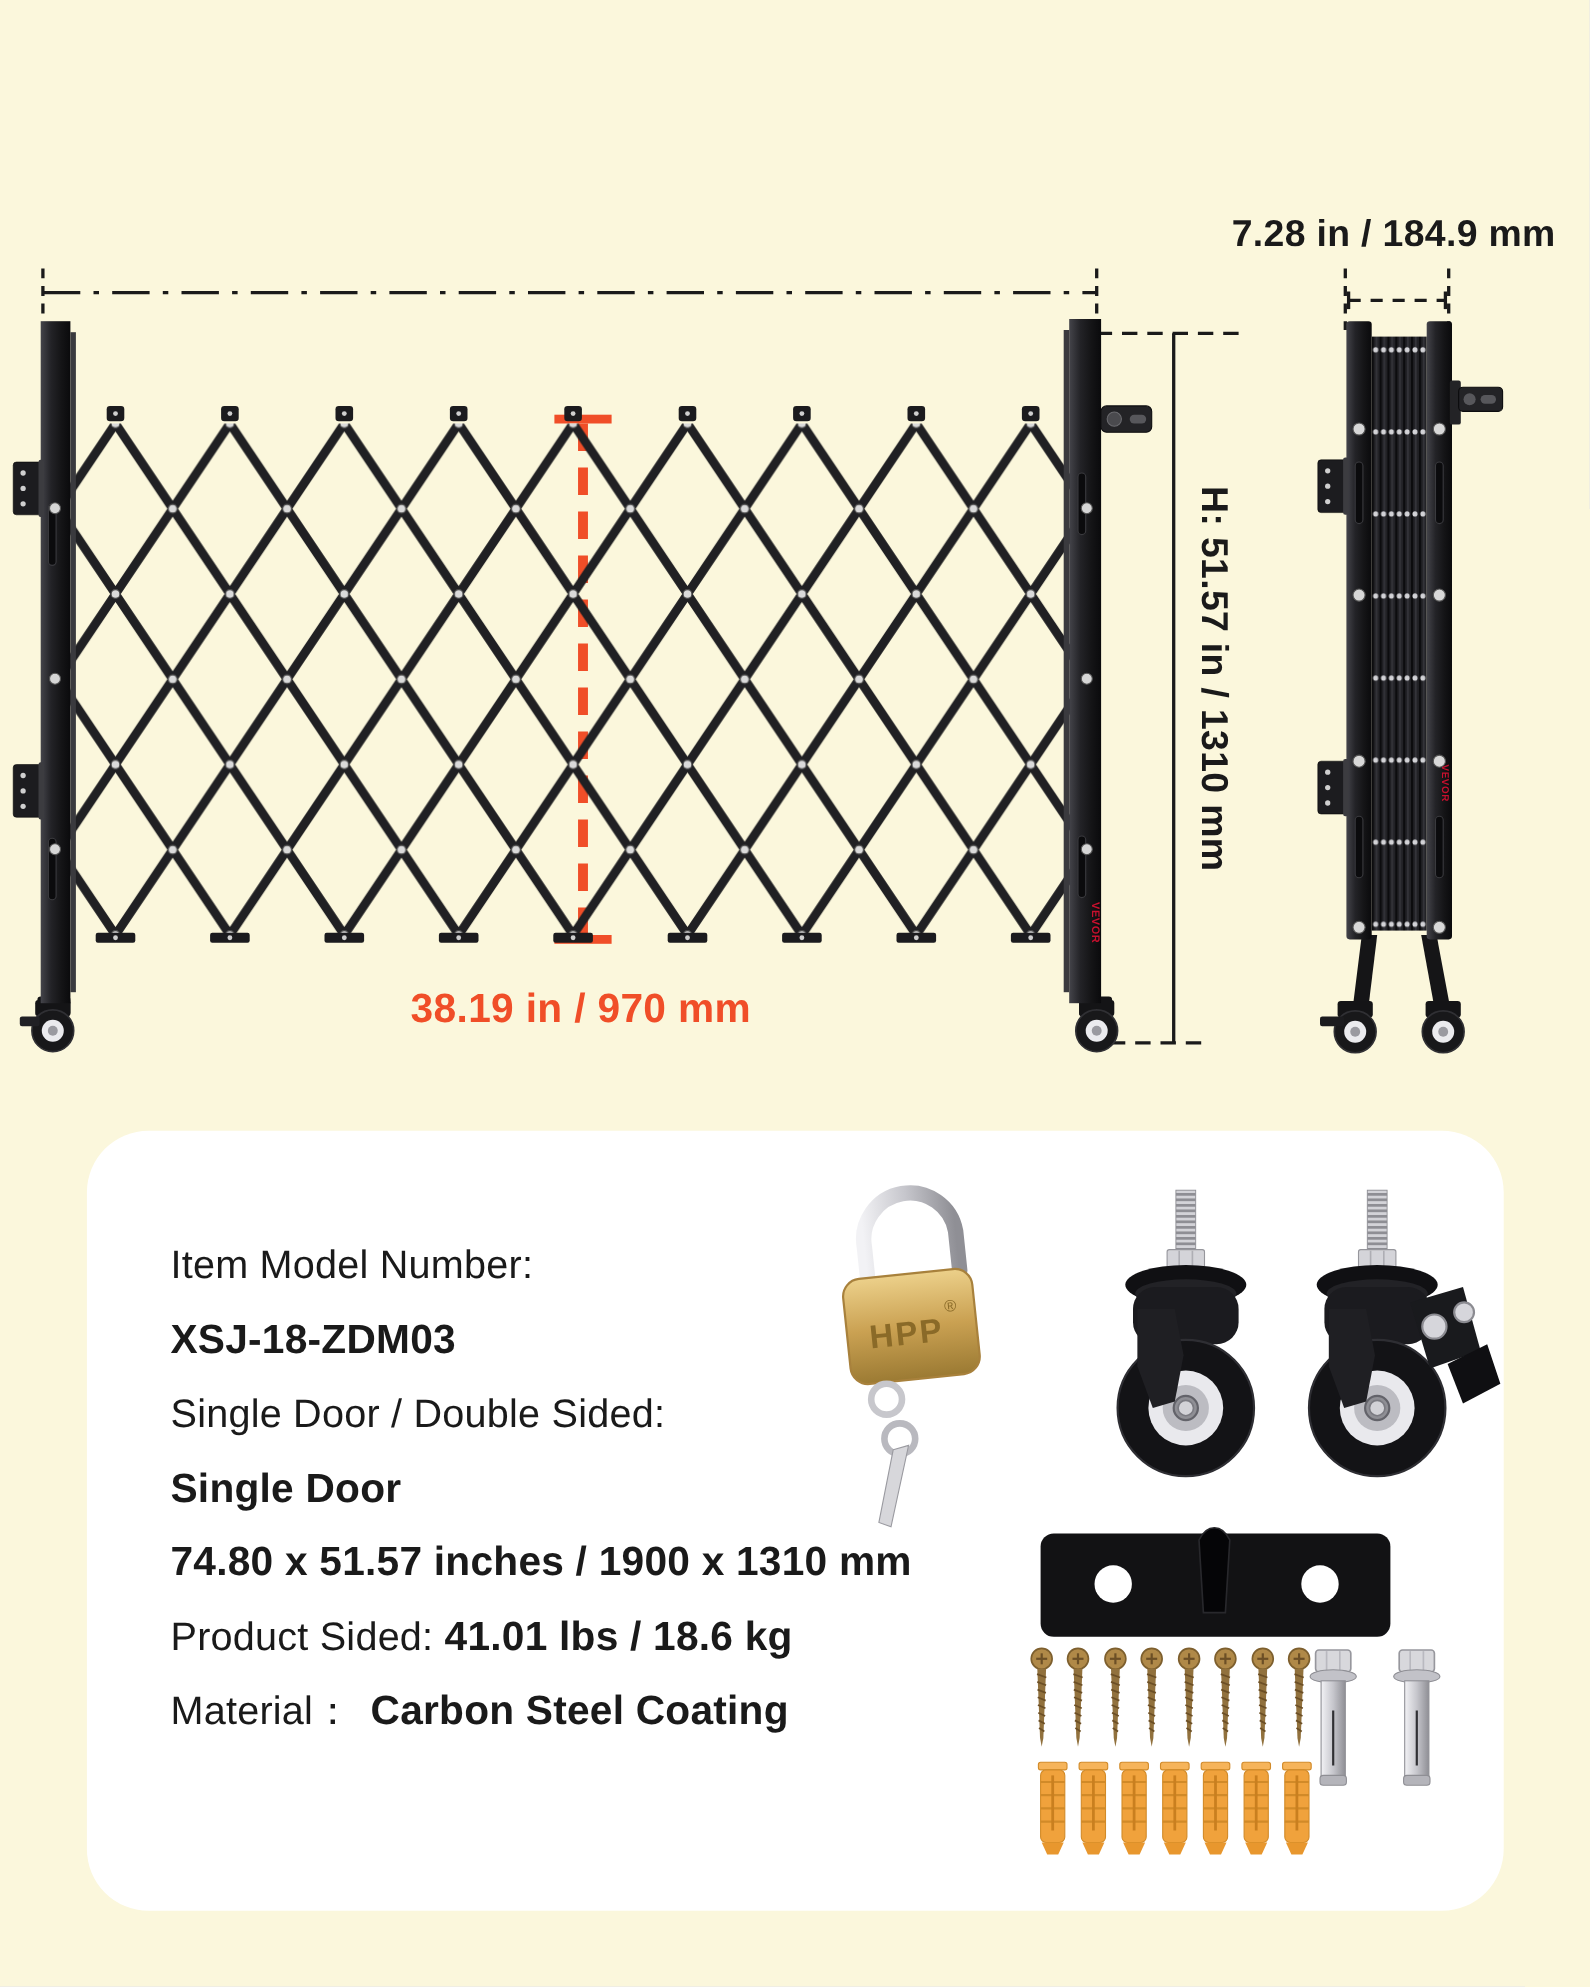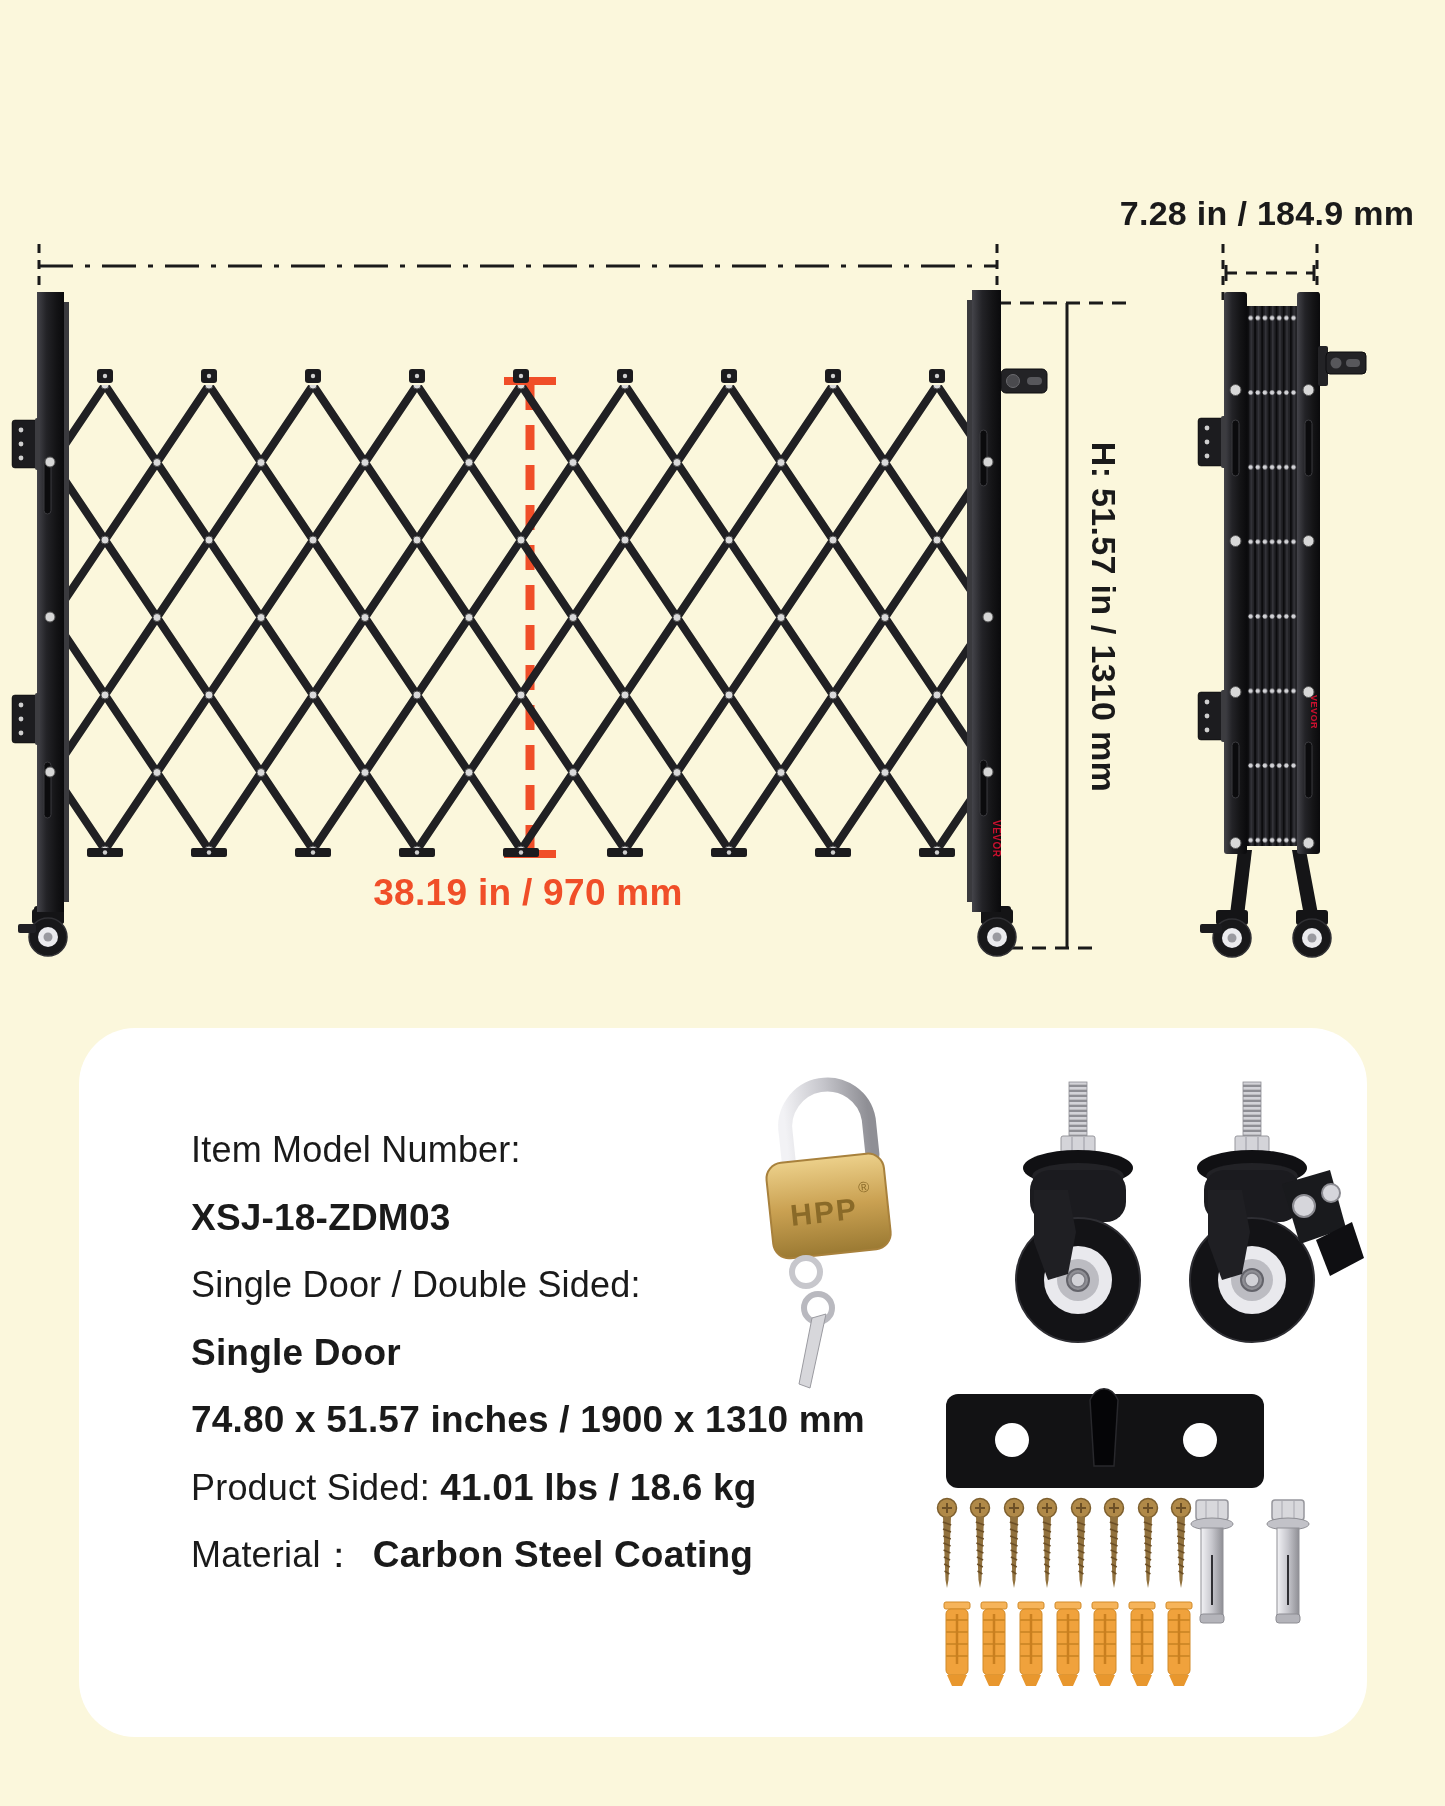--- a/index.html
+++ b/index.html
@@ -3,21 +3,21 @@
 <meta charset="utf-8">
 <style>
   html,body{margin:0;padding:0;background:#e8e8e8;}
   .canvas{position:relative;width:1445px;height:1806px;overflow:hidden;
           background:var(--c-background,#FBF7DC);
           font-family:"Liberation Sans",sans-serif;}
   .card{position:absolute;left:79px;top:1028px;width:1288px;height:709px;
         background:var(--c-card,#fff);border-radius:56px;}
   .specs{position:absolute;left:76px;top:88px;display:flex;flex-direction:column;}
   .spec-line{font-size:36px;line-height:67.5px;color:var(--c-ink,#1a1a1a);
-             white-space:nowrap;font-weight:400;letter-spacing:.2px;margin-left:36px;}
+             white-space:nowrap;font-weight:400;letter-spacing:.2px;}
   .spec-line.bold{font-weight:700;font-size:37px;}
   .spec-line .val{font-weight:700;font-size:37px;}
   .spec-line .gap{margin-left:16px;}
   svg.layer{position:absolute;left:0;top:0;width:1445px;height:1806px;pointer-events:none;}
   .dim-label{position:absolute;font-weight:700;font-size:34px;color:var(--c-ink,#1a1a1a);
              text-align:center;white-space:nowrap;letter-spacing:.3px;}
   .dim-label.accent{color:var(--c-accent,#F04E28);font-size:37px;}
   .rot{transform:translate(-50%,-50%) rotate(90deg);}
   .brand-text{font-weight:700;letter-spacing:.5px;}
 </style>
@@ -315,15 +315,15 @@
       <use href="#anchor" x="1031" y="1602"></use>
         <use href="#anchor" x="1068" y="1602"></use>
       <use href="#anchor" x="1105" y="1602"></use>
         <use href="#anchor" x="1142" y="1602"></use>
       <use href="#anchor" x="1179" y="1602"></use>
     </g>
   </svg>
 
   <div class="dim-label" style="left:1072px;top:194px;width:390px">7.28 in / 184.9 mm</div>
   <div class="dim-label rot" style="left:1103px;top:617px">H: 51.57 in / 1310 mm</div>
-  <div class="dim-label accent" style="left:328px;top:872px;width:400px">38.19 in / 970 mm</div>
+  <div class="dim-label accent" style="left:328px;top:896px;width:400px">38.19 in / 970 mm</div>
 
 </div>
 
 </body></html>

